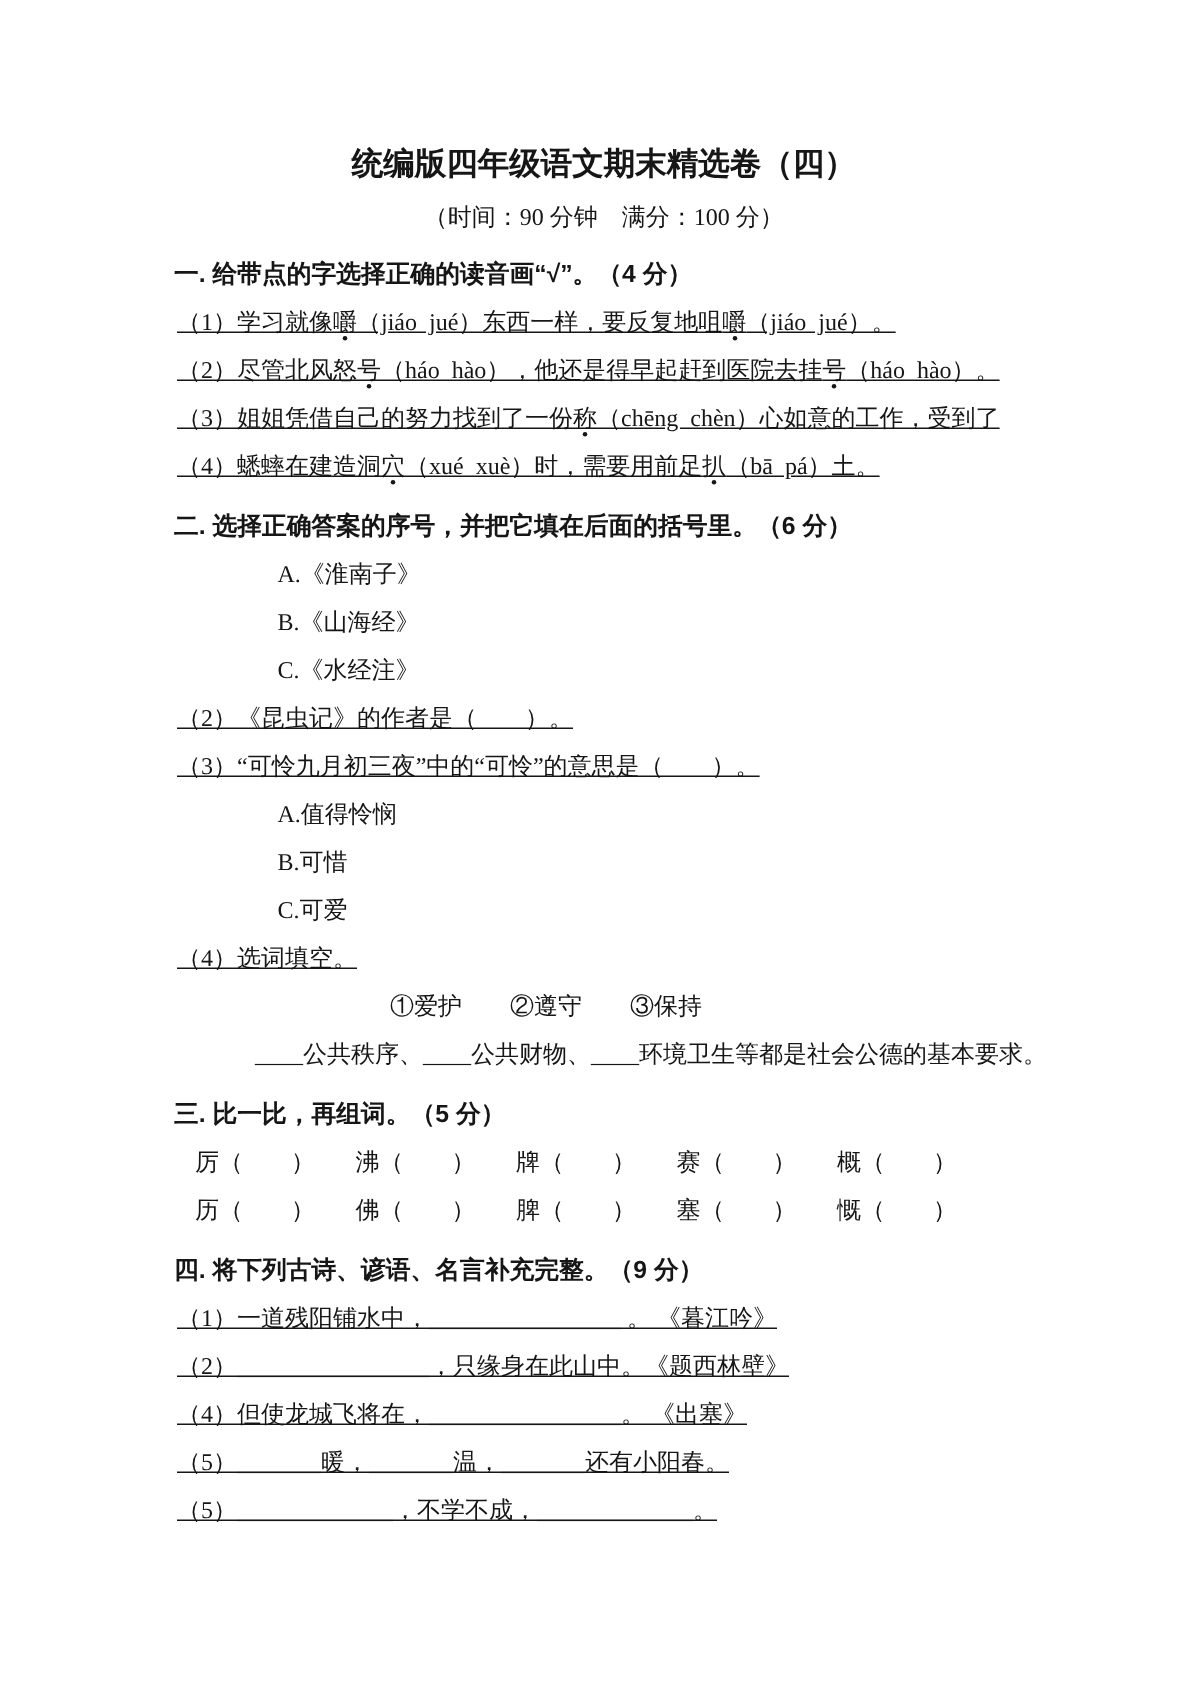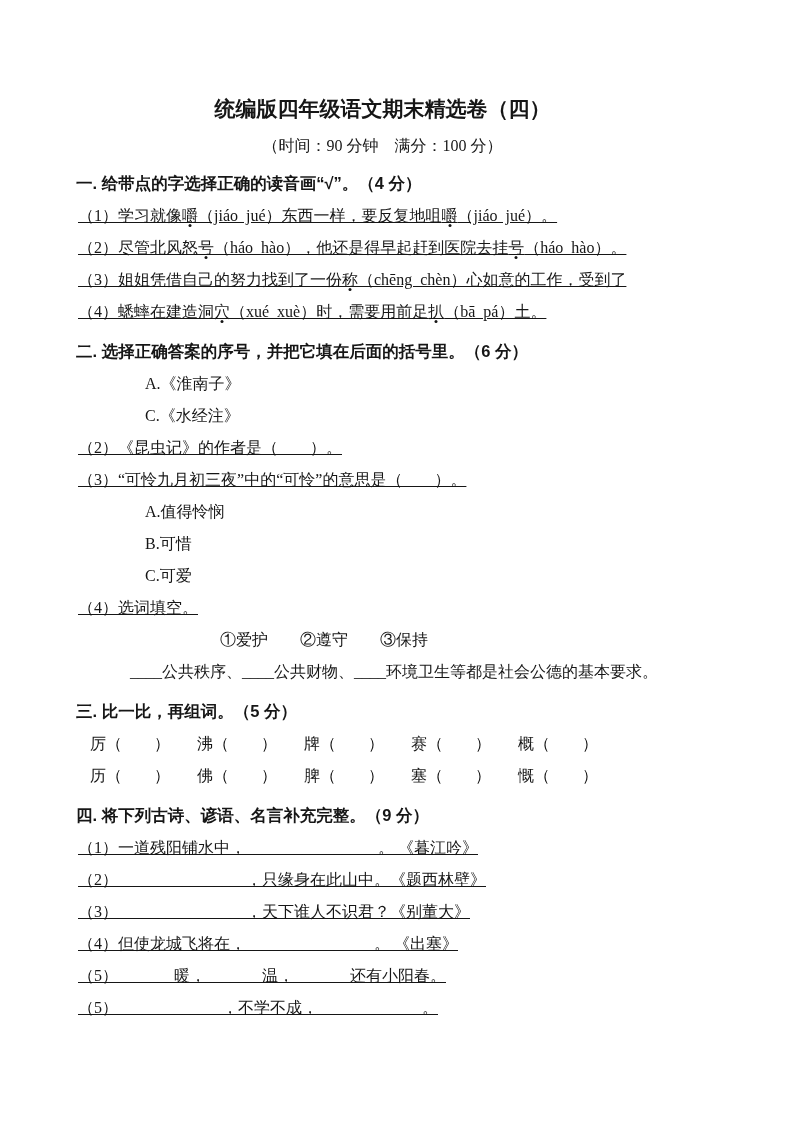--- a/index.html
+++ b/index.html
@@ -4,21 +4,21 @@
 <style>
   html, body { margin: 0; padding: 0; }
   body {
     width: 793px; height: 1122px;
     background: #ffffff;
     color: #161616;
     font-family: "Liberation Serif", "DejaVu Serif", serif;
     font-size: 16px;
     overflow: hidden;
   }
-  .page { padding: 94px 88px 0 60px; }
+  .page { padding: 94px 88px 0 100px; }
   .title {
     font-size: 21px; font-weight: 700;
     text-align: center; line-height: 30px;
     white-space: pre-wrap;
   }
   .subtitle {
     font-size: 16px; font-weight: 400;
     text-align: center; margin-top: 8px; line-height: 28px;
     white-space: pre-wrap;
   }
@@ -51,31 +51,30 @@
 <div class="page">
   <div class="title">统编版四年级语文期末精选卷（四）</div>
   <div class="subtitle">（时间：90 分钟　满分：100 分）</div>
   <div id="doc-body">
       <div class="heading">一. 给带点的字选择正确的读音画“√”。（4 分）</div>
       <div class="para"><span>（1）学习就像</span><span class="dotted">嚼</span><span>（jiáo  jué）东西一样，要反复地咀</span><span class="dotted">嚼</span><span>（jiáo  jué）。</span></div>
       <div class="para"><span>（2）尽管北风怒</span><span class="dotted">号</span><span>（háo  hào），他还是得早起赶到医院去挂</span><span class="dotted">号</span><span>（háo  hào）。</span></div>
       <div class="para"><span>（3）姐姐凭借自己的努力找到了一份</span><span class="dotted">称</span><span>（chēng  chèn）心如意的工作，受到了</span></div>
       <div class="para"><span>（4）蟋蟀在建造洞</span><span class="dotted">穴</span><span>（xué  xuè）时，需要用前足</span><span class="dotted">扒</span><span>（bā  pá）土。</span></div>
       <div class="heading">二. 选择正确答案的序号，并把它填在后面的括号里。（6 分）</div>
-      <div class="options"><span>A.《淮南子》</span><span>C.《水经注》</span></div>
+      <div class="options"><span>A.《淮南子》</span><span>B.《山海经》</span><span>C.《水经注》</span></div>
       <div class="para"><span>（2）《昆虫记》的作者是（　　）。</span></div>
       <div class="para"><span>（3）“可怜九月初三夜”中的“可怜”的意思是（　　）。</span></div>
       <div class="options"><span>A.值得怜悯</span><span>B.可惜</span><span>C.可爱</span></div>
       <div class="para"><span>（4）选词填空。</span></div>
       <div class="choices">①爱护　　②遵守　　③保持</div>
       <div class="fill">____公共秩序、____公共财物、____环境卫生等都是社会公德的基本要求。</div>
       <div class="heading">三. 比一比，再组词。（5 分）</div>
       <div class="wordrow"><span>厉（　　）</span><span>沸（　　）</span><span>牌（　　）</span><span>赛（　　）</span><span>概（　　）</span></div>
       <div class="wordrow"><span>历（　　）</span><span>佛（　　）</span><span>脾（　　）</span><span>塞（　　）</span><span>慨（　　）</span></div>
       <div class="heading">四. 将下列古诗、谚语、名言补充完整。（9 分）</div>
       <div class="para"><span>（1）一道残阳铺水中，________________ 。 《暮江吟》</span></div>
       <div class="para"><span>（2）________________，只缘身在此山中。《题西林壁》</span></div>
-      <div class="para"><span>（3）________________，天下谁人不识君？《别董大》</span></div>
       <div class="para"><span>（4）但使龙城飞将在，________________。 《出塞》</span></div>
       <div class="para"><span>（5）_______暖，_______温，_______还有小阳春。</span></div>
       <div class="para"><span>（5）_____________，不学不成，_____________。</span></div>
     </div>
 </div>
 
 </body></html>

